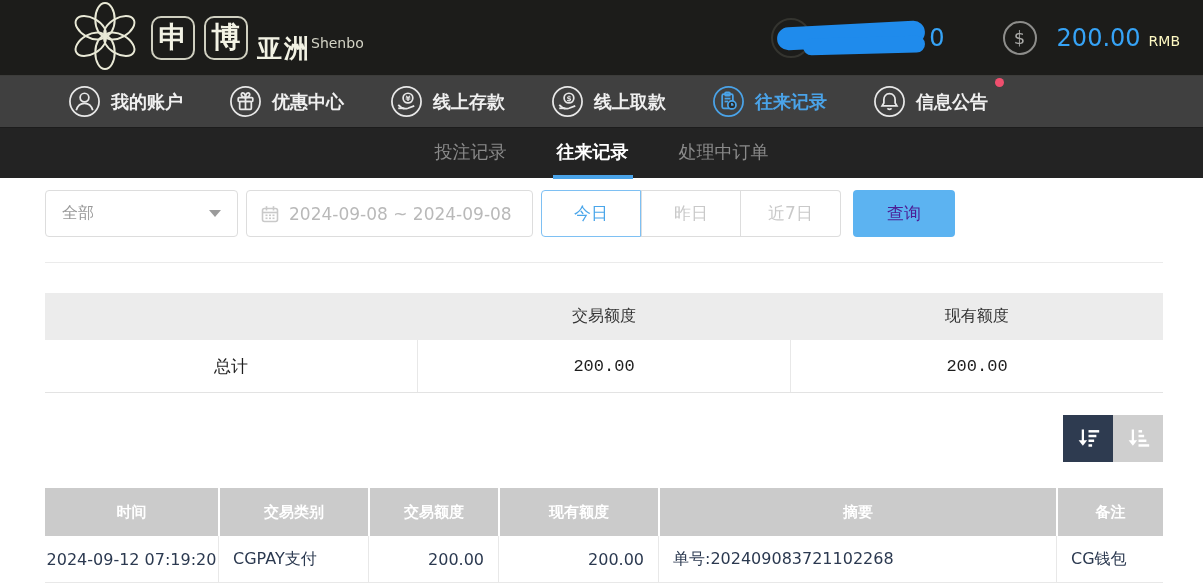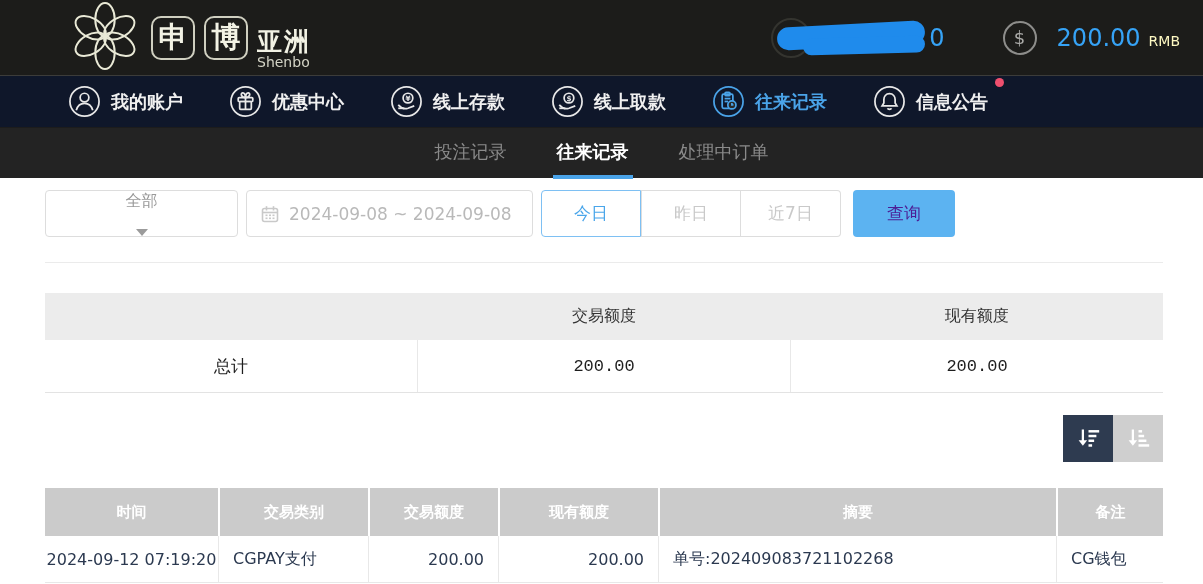--- a/index.html
+++ b/index.html
@@ -7,61 +7,61 @@
     font-family:"DejaVu Sans","Liberation Sans",sans-serif; }
 
   
   .header { height:75px; background:#1c1c1a; display:flex; align-items:center;
     justify-content:space-between; padding:0 23px 0 70px; }
   .logo { display:flex; align-items:center; gap:9px; }
   .logo-flower { margin-right:2px; }
   .logo-box { width:44px; height:44px; border:2px solid #cfcfc0; border-radius:10px;
     color:#f2f2e4; font-size:29px; font-weight:bold; display:flex; align-items:center;
     justify-content:center; }
-  .logo-right { display:flex; flex-direction:column; line-height:1.05;margin-top:24px; }
+  .logo-right { display:flex; flex-direction:row; line-height:1.05;margin-top:24px; }
   .logo-region { font-size:25px; font-weight:bold; color:#f2f2e4; letter-spacing:2px; }
   .logo-sub { font-size:14px; color:#d4d4c6; }
   .header-right { display:flex; align-items:center; gap:58px; }
   .masked-wrap { position:relative; width:178px; height:46px; }
   .masked-circle { position:absolute; left:4px; top:3px; width:40px; height:40px;
     border:2px solid #34342f; border-radius:50%; }
   .blob1 { position:absolute; left:10px; top:9px; width:148px; height:23px;
     background:#1f8bec; border-radius:12px; transform:rotate(-3deg); }
   .blob2 { position:absolute; left:36px; top:22px; width:122px; height:17px;
     background:#1f8bec; border-radius:9px; transform:rotate(-1.5deg); }
   .masked-tail { position:absolute; right:0; top:9px; color:#36a3f6; font-size:24px; }
   .wallet { display:flex; align-items:center; gap:20px; }
   .wallet-icon { width:34px; height:34px; border:2px solid #8d8d8b; border-radius:50%;
     color:#aaaaa8; font-size:18px; display:flex; align-items:center; justify-content:center; }
   .wallet-amount { color:#36a3f6; font-size:24px; }
   .wallet-cur { color:#fef9c3; font-size:14px; margin-left:-12px; padding-top:7px; }
 
   
-  .navbar { height:52px; background:#0f172a; border-top:1px solid #3c3c3a;
+  .navbar { height:52px; background:#404040; border-top:1px solid #3c3c3a;
     display:flex; align-items:center; padding-left:68px; gap:46px; }
   .nav-item { display:flex; align-items:center; gap:10px; color:#f0f0f0;
     font-size:18px; font-weight:bold; position:relative; cursor:pointer; }
   .nav-item.active { color:#4aa3e8; }
   .nav-icon { display:flex; }
   .badge-dot { position:absolute; right:-16px; top:-7px; width:9px; height:9px;
     border-radius:50%; background:#ef4f6e; }
 
   
   .tabbar { height:51px; background:#232323; display:flex; justify-content:center;
     gap:42px; border-top:1px solid #1c1c1c; }
   .tab { height:51px; display:flex; align-items:center; color:#8a8a8a; font-size:18px;
     padding:0 4px; border-bottom:4px solid transparent; cursor:pointer; }
   .tab.active { color:#fff; font-weight:bold; border-bottom-color:#4aa3e8; }
 
   
   .content { padding:0 40px 0 45px; }
   .filter-row { margin-top:12px; display:flex; align-items:center; height:47px; }
   .select { width:193px; height:47px; border:1px solid #ddd; border-radius:4px;
     display:flex; align-items:center; justify-content:space-between; padding:0 16px;
-    color:#999; font-size:16px; cursor:pointer; background:#fff;flex-direction:column; }
+    color:#999; font-size:16px; cursor:pointer; background:#fff; }
   .caret { width:0; height:0; border-left:6px solid transparent;
     border-right:6px solid transparent; border-top:7px solid #9b9b9b; }
   .date-input { margin-left:8px; width:287px; height:47px; border:1px solid #ddd;
     border-radius:4px; display:flex; align-items:center; gap:10px; padding:0 14px;
     color:#b9b9b9; font-size:17px; cursor:pointer; background:#fff; }
   .btn-group { margin-left:8px; display:flex; }
   .qbtn { width:100px; height:47px; border:1px solid #ddd; background:#fff; color:#c9c9c9;
     font-size:17px; display:flex; align-items:center; justify-content:center; cursor:pointer; }
   .qbtn:first-child { border-radius:4px 0 0 4px; }
   .qbtn:last-child { border-radius:0 4px 4px 0; }

